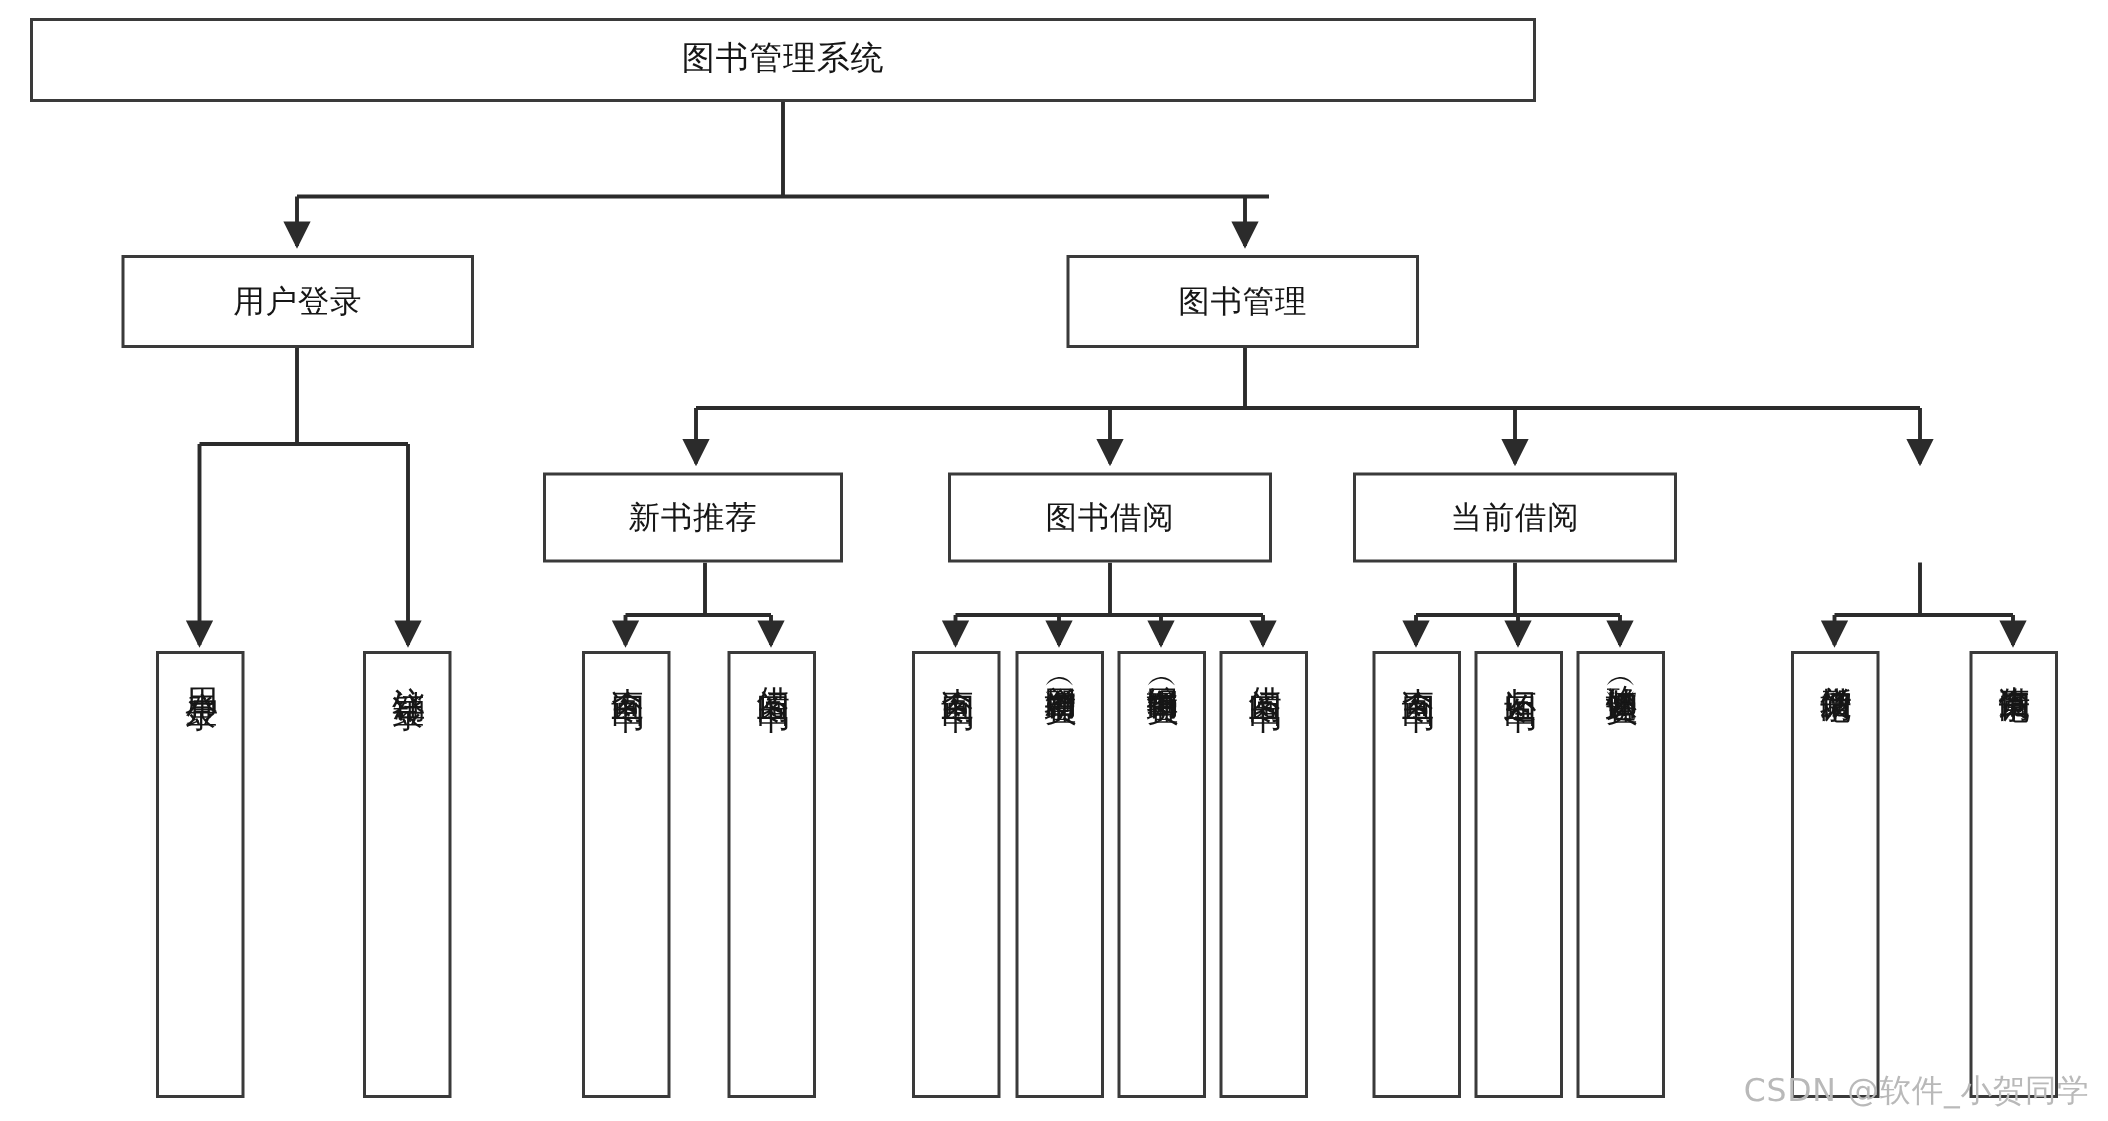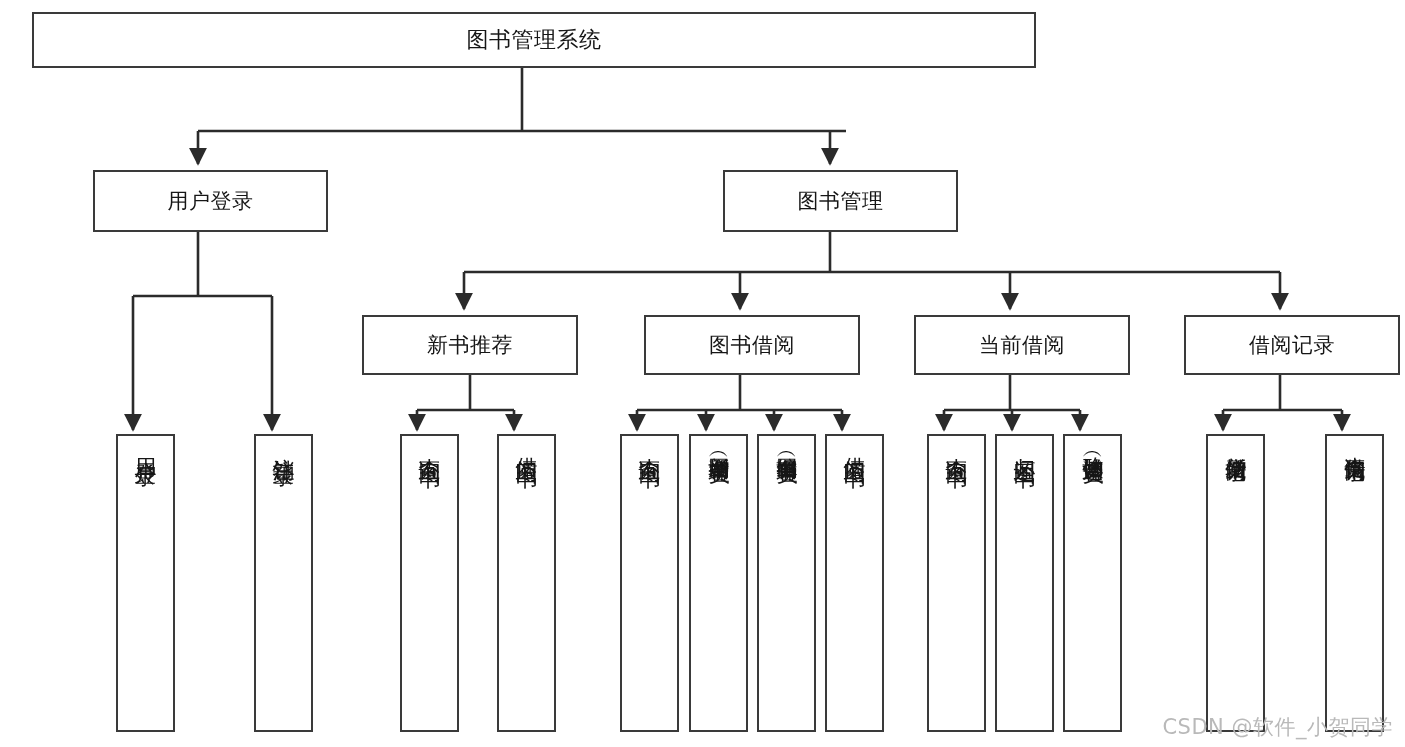--- a/index.html
+++ b/index.html
@@ -30,21 +30,20 @@
   .node {
     position: absolute;
     box-sizing: border-box;
     background: #ffffff;
     border: 2px solid #3a3a3a;
     display: flex;
     align-items: center;
     justify-content: center;
     text-align: center;
     color: #161616;
-    margin-left: 12px;
   }
   .node .node-label {
     display: block;
     line-height: 1.18;
     letter-spacing: 0.5px;
   }
   
   .node.horiz .node-label {
     font-size: 21px;
     white-space: nowrap;
@@ -138,32 +137,29 @@
     <span class="node-label">图书管理系统</span>
   </div>
 
   <div class="node horiz" style="left:81px; top:170px; width:235px; height:62px;">
     <span class="node-label">用户登录</span>
   </div>
   <div class="node horiz" style="left:711px; top:170px; width:235px; height:62px;align-items:center;">
     <span class="node-label">图书管理</span>
   </div>
 
-  <div class="node horiz" style="left:350px; top:315px; width:216px; height:60px;">
+  <div class="node horiz" style="left:362px; top:315px; width:200px; height:60px;">
     <span class="node-label">新书推荐</span>
   </div>
   <div class="node horiz" style="left:632px; top:315px; width:216px; height:60px;align-items:center;">
     <span class="node-label">图书借阅</span>
   </div>
   <div class="node horiz" style="left:902px; top:315px; width:216px; height:60px;align-items:center;">
     <span class="node-label">当前借阅</span>
   </div>
-  <div class="node horiz" style="left:1172px; top:315px; width:216px; height:60px;">
-    <span class="node-label">借阅记录</span>
-  </div>
 
   <div class="node vert" style="left:104px; top:434px; width:59px; height:298px;">
     <span class="node-label">用户登录</span>
   </div>
   <div class="node vert" style="left:242px; top:434px; width:59px; height:298px;">
     <span class="node-label">注销登录</span>
   </div>
 
   <div class="node vert" style="left:388px; top:434px; width:59px; height:298px;">
     <span class="node-label">查询图书</span>

